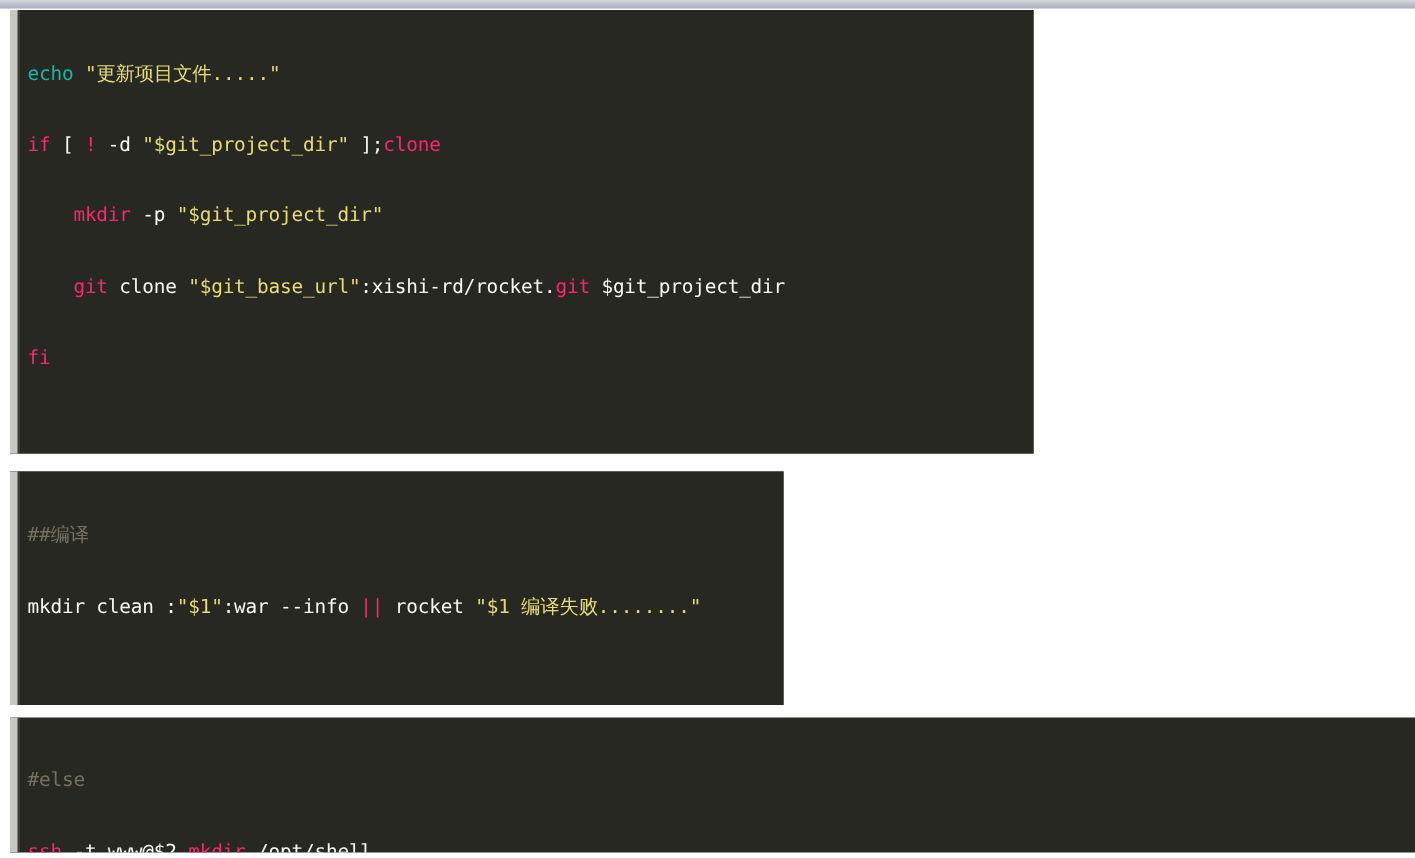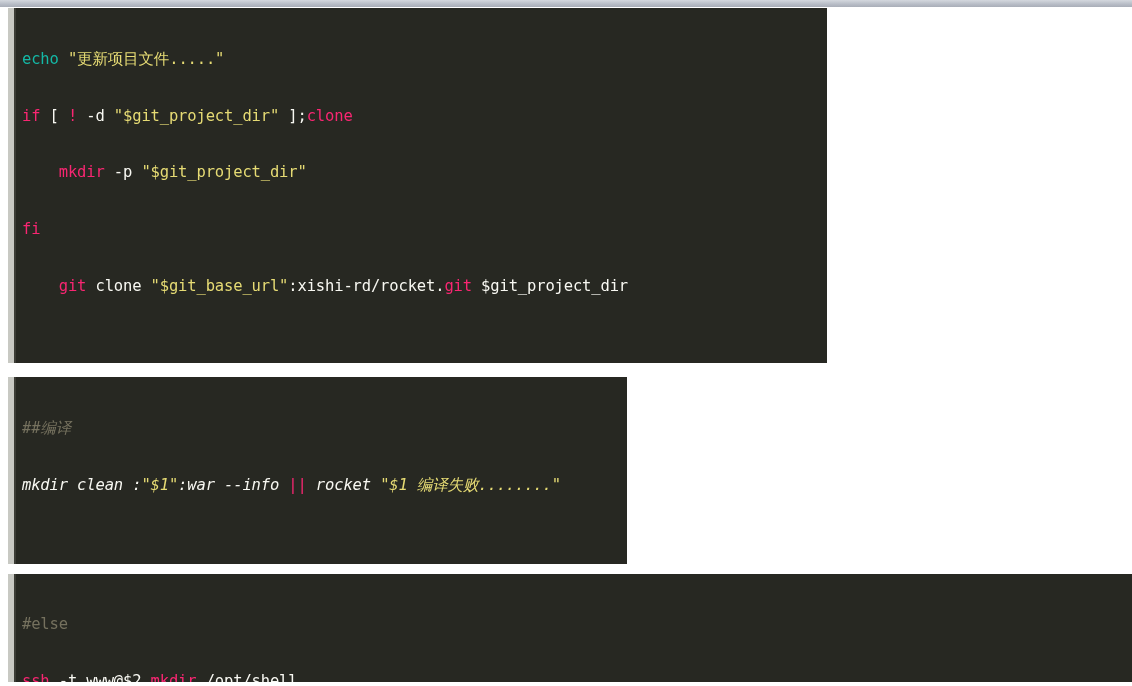--- a/index.html
+++ b/index.html
@@ -69,21 +69,21 @@
     letter-spacing: -0.15px;
     white-space: pre;
     color: #f8f8f2;
   }
   
   #block-1 { left: 8px;  top: 8px;   width: 819px; height: 355px; }
   #block-2 { left: 8px;  top: 377px; width: 619px; height: 187px; }
   #block-3 { left: 8px;  top: 574px; width: 1124px; height: 108px; }
 
   #block-1 .code-body { padding-top: 4px; }
-  #block-2 .code-body { padding-top: 4px; font-style: italic; }
+  #block-2 .code-body { padding-top: 4px; }
   #block-3 .code-body { padding-top: 3px; }
 
   
   .t-plain   { color: #f8f8f2; }
   .t-cmd     { color: #f92672; }   
   .t-str     { color: #e6db74; }   
   .t-cyan    { color: #14b8a6; margin-top: 12px; }   
   .t-comment { color: #75715e; }
 </style>
 </head>
@@ -91,22 +91,22 @@
 
 <div class="top-band"></div>
 <div class="page-bg"></div>
 
 <div class="code-block" id="block-1">
   <div class="gutter"></div>
   <div class="code-body">
     <div class="line"><span class="t-cyan">echo</span><span class="t-plain"> </span><span class="t-str">"更新项目文件....."</span></div>
     <div class="line"><span class="t-cmd">if</span><span class="t-plain"> [ </span><span class="t-cmd">!</span><span class="t-plain"> -d </span><span class="t-str">"$git_project_dir"</span><span class="t-plain"> ];</span><span class="t-cmd">clone</span></div>
     <div class="line"><span class="t-plain">    </span><span class="t-cmd">mkdir</span><span class="t-plain"> -p </span><span class="t-str">"$git_project_dir"</span></div>
+    <div class="line"><span class="t-plain">    </span><span class="t-cmd">git</span><span class="t-plain"> clone </span><span class="t-str">"$git_base_url"</span><span class="t-plain">:xishi-rd/rocket.</span><span class="t-cmd">git</span><span class="t-plain"> $git_project_dir</span></div>
     <div class="line"><span class="t-cmd">fi</span></div>
-    <div class="line"><span class="t-plain">    </span><span class="t-cmd">git</span><span class="t-plain"> clone </span><span class="t-str">"$git_base_url"</span><span class="t-plain">:xishi-rd/rocket.</span><span class="t-cmd">git</span><span class="t-plain"> $git_project_dir</span></div>
     <div class="line">&nbsp;</div>
     
     
     
     
     
     
     
     
     

